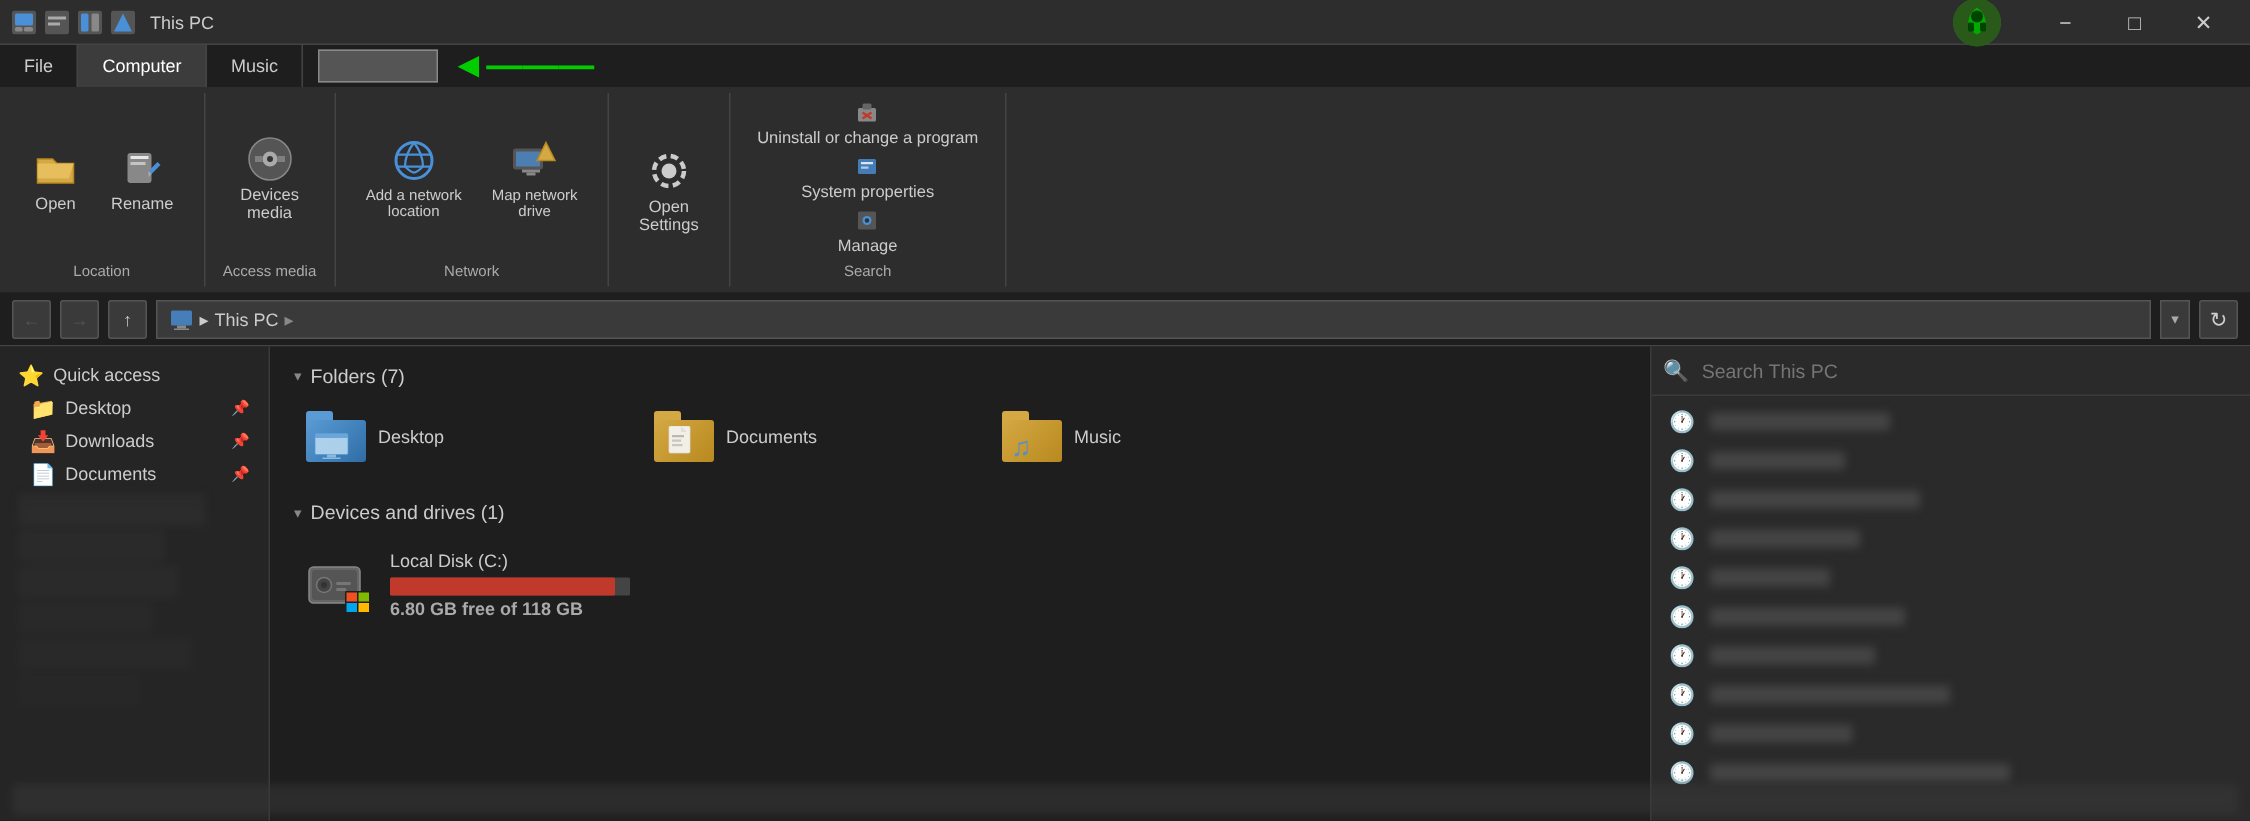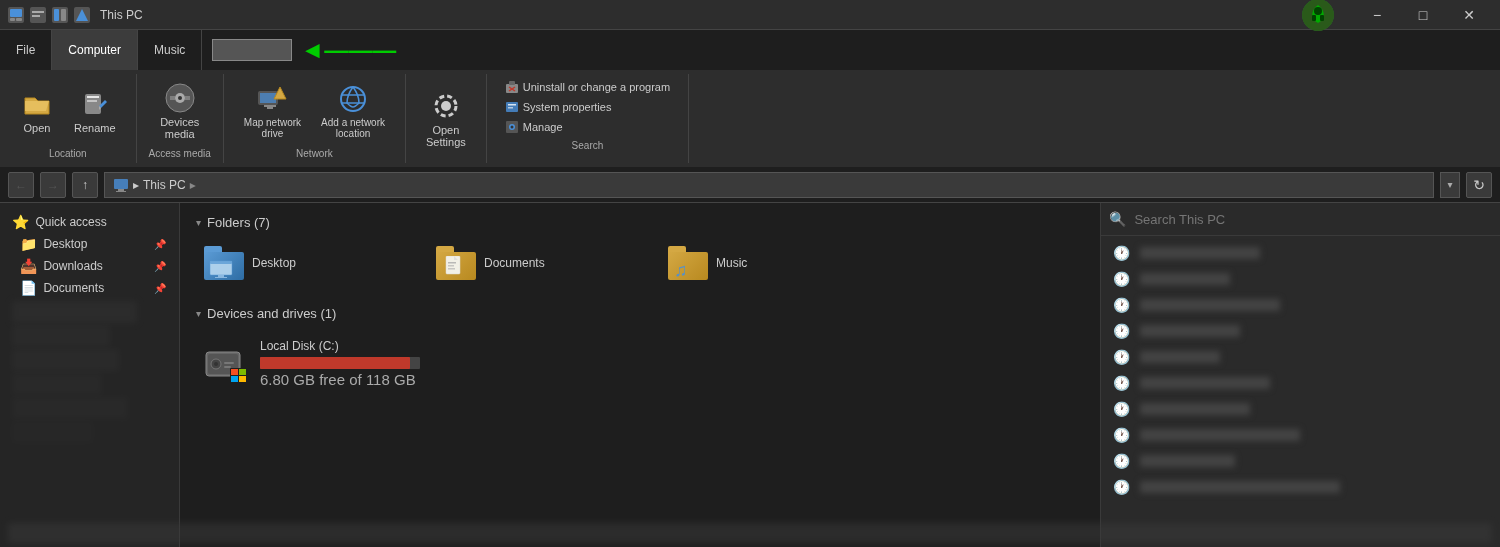--- a/index.html
+++ b/index.html
@@ -45,21 +45,21 @@
       align-items: center;
       justify-content: center;
       font-size: 14px;
       color: #ccc;
       cursor: pointer;
       background: transparent;
       border: none;
     }
     .ribbon-tabs {
       display: flex;
-      height: 40px;
+      height: 28px;
     }
     .ribbon-tab {
       padding: 4px 16px;
       font-size: 12px;
       color: #ccc;
       cursor: pointer;
       border-right: 1px solid #444;
       display: flex;
       align-items: center;
     }
@@ -142,21 +142,21 @@
       margin-top: 2px;
     }
     .ribbon-group-label {
       font-size: 10px;
       color: #aaa;
       margin-top: 4px;
       text-align: center;
     }
     .ribbon-btn-small {
       display: flex;
-      flex-direction: row;
+      flex-direction: column;
       align-items: center;
       cursor: pointer;
       padding: 2px 6px;
       border-radius: 2px;
       font-size: 11px;
       color: #ccc;
       gap: 4px;
       white-space: nowrap;
     }
     .ribbon-system {
@@ -356,21 +356,21 @@
       background: #444;
       border-radius: 1px;
       margin: 4px 0 2px;
       width: 160px;
     }
     .drive-bar-fill {
       height: 100%;
       background: #c0392b;
       border-radius: 1px;
     }
-    .drive-space { font-size: 15px; color: #aaa; }
+    .drive-space { font-size: 12px; color: #aaa; font-weight: bold; }
 
     
     .search-panel {
       width: 400px;
       background: #2a2a2a;
       border-left: 1px solid #3a3a3a;
       flex-shrink: 0;
       overflow-y: auto;
     }
     .search-input-row {
@@ -517,41 +517,41 @@
       </div>
     </div>
     <span class="ribbon-group-label">Access media</span>
   </div>
 
   <div class="ribbon-group">
     <div class="ribbon-group-items">
       <div class="ribbon-btn">
         <div class="btn-icon">
           <svg width="32" height="32" viewBox="0 0 32 32">
+              <circle cx="16" cy="16" r="12" fill="none" stroke="#4a90d9" stroke-width="2"></circle>
+              <path d="M16 4 Q22 12 22 20 Q18 24 16 24 Q14 24 10 20 Q10 12 16 4Z" fill="none" stroke="#4a90d9" stroke-width="1.5"></path>
+              <line x1="4" y1="12" x2="28" y2="12" stroke="#4a90d9" stroke-width="1.5"></line>
+              <line x1="4" y1="20" x2="28" y2="20" stroke="#4a90d9" stroke-width="1.5"></line>
+            </svg>
+        </div>
+        <span class="btn-label" style="white-space:pre-wrap; font-size:10px;">Add a network
+location</span>
+      </div>
+      <div class="ribbon-btn">
+        <div class="btn-icon">
+          <svg width="32" height="32" viewBox="0 0 32 32">
               <rect x="2" y="8" width="20" height="14" rx="2" fill="#555"></rect>
               <rect x="4" y="10" width="16" height="10" fill="#4a90d9" opacity="0.7"></rect>
               <rect x="8" y="22" width="12" height="2" fill="#888"></rect>
               <rect x="11" y="24" width="6" height="2" fill="#888"></rect>
               <polygon points="24,4 30,16 18,16" fill="#d4a843" stroke="#b8891f" stroke-width="1"></polygon>
             </svg>
         </div>
         <span class="btn-label" style="white-space:pre-wrap; font-size:10px;">Map network
 drive</span>
-      </div>
-      <div class="ribbon-btn">
-        <div class="btn-icon">
-          <svg width="32" height="32" viewBox="0 0 32 32">
-              <circle cx="16" cy="16" r="12" fill="none" stroke="#4a90d9" stroke-width="2"></circle>
-              <path d="M16 4 Q22 12 22 20 Q18 24 16 24 Q14 24 10 20 Q10 12 16 4Z" fill="none" stroke="#4a90d9" stroke-width="1.5"></path>
-              <line x1="4" y1="12" x2="28" y2="12" stroke="#4a90d9" stroke-width="1.5"></line>
-              <line x1="4" y1="20" x2="28" y2="20" stroke="#4a90d9" stroke-width="1.5"></line>
-            </svg>
-        </div>
-        <span class="btn-label" style="white-space:pre-wrap; font-size:10px;">Add a network
-location</span>
       </div>
     </div>
     <span class="ribbon-group-label">Network</span>
   </div>
 
   <div class="ribbon-group">
     <div class="ribbon-group-items">
       <div class="ribbon-btn">
         <div class="btn-icon">
           <svg width="32" height="32" viewBox="0 0 32 32">

